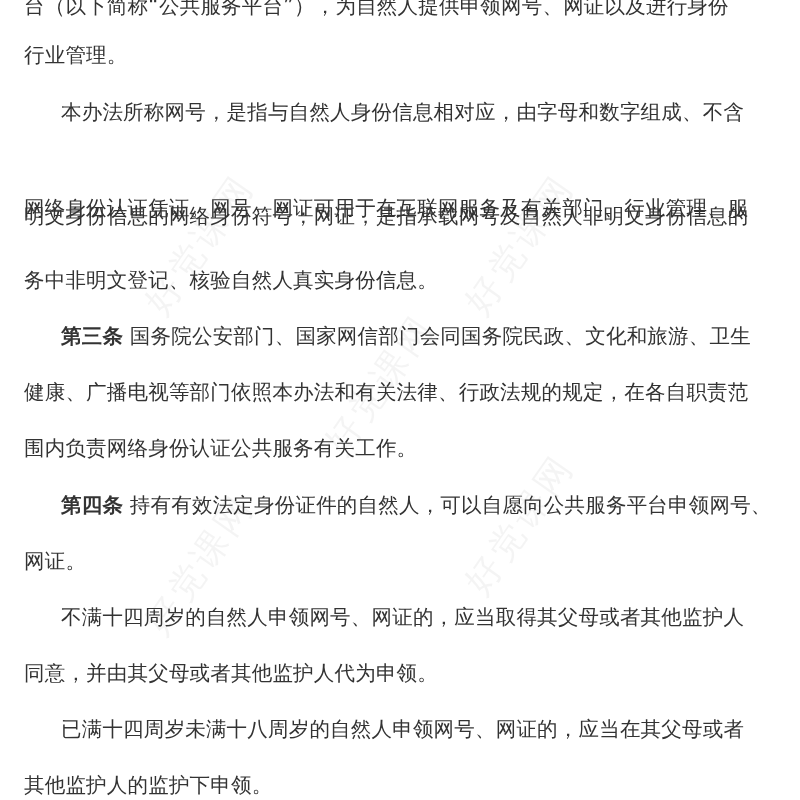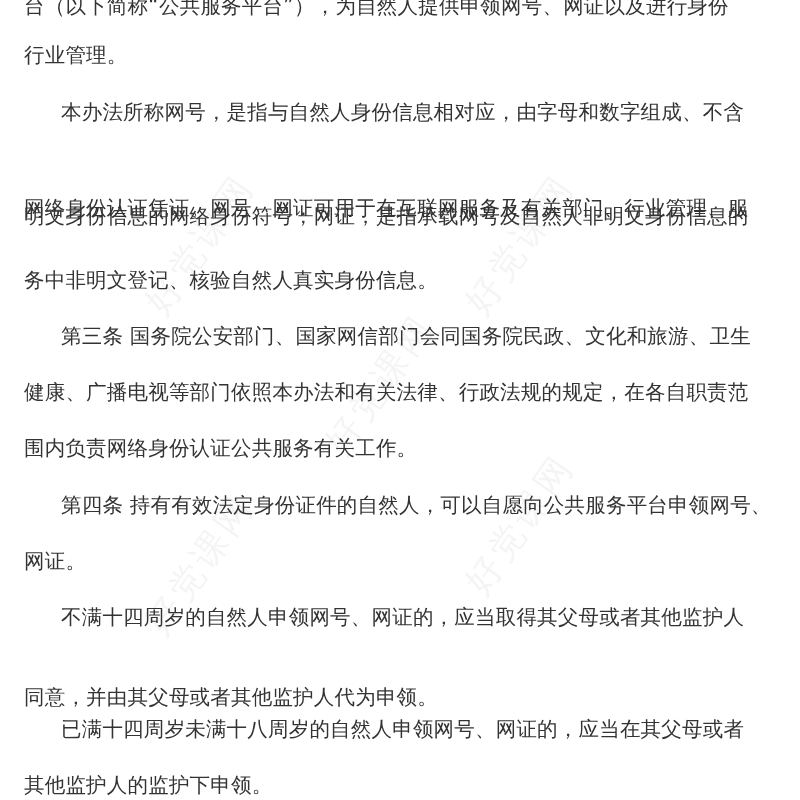--- a/index.html
+++ b/index.html
@@ -9,21 +9,21 @@
     font-family: "DejaVu Sans", "Liberation Sans", sans-serif;
     color: #333333;
   }
   .page { position: absolute; left: 0; top: 0; width: 800px; height: 800px; }
   .line {
     position: absolute; left: 24px; width: 760px;
     font-size: 20.5px; line-height: 28px; white-space: nowrap;
     letter-spacing: 0.2px;
   }
   .indent { left: 61px; }
-  .bold { font-weight: normal; }
+  .bold { font-weight: bold; }
   .wm {
     position: absolute; font-size: 36px; color: rgba(0,0,0,0.045);
     transform: rotate(-55deg); white-space: nowrap; pointer-events: none;
     letter-spacing: 4px;
   }
 </style>
 </head>
 <body>
 
 <div class="page">
@@ -39,17 +39,17 @@
       <div class="line indent" style="top: 98px;"><span>本办法所称网号，是指与自然人身份信息相对应，由字母和数字组成、不含</span></div>
       <div class="line" style="top: 154px; margin-top: 48px;"><span>明文身份信息的网络身份符号；网证，是指承载网号及自然人非明文身份信息的</span></div>
       <div class="line" style="top: 194px;"><span>网络身份认证凭证。网号、网证可用于在互联网服务及有关部门、行业管理、服</span></div>
       <div class="line" style="top: 266px;"><span>务中非明文登记、核验自然人真实身份信息。</span></div>
       <div class="line indent" style="top: 322px;"><span class="bold">第三条</span><span> 国务院公安部门、国家网信部门会同国务院民政、文化和旅游、卫生</span></div>
       <div class="line" style="top: 378px;"><span>健康、广播电视等部门依照本办法和有关法律、行政法规的规定，在各自职责范</span></div>
       <div class="line" style="top: 434px;"><span>围内负责网络身份认证公共服务有关工作。</span></div>
       <div class="line indent" style="top: 491px;"><span class="bold">第四条</span><span> 持有有效法定身份证件的自然人，可以自愿向公共服务平台申领网号、</span></div>
       <div class="line" style="top: 547px;"><span>网证。</span></div>
       <div class="line indent" style="top: 603px;"><span>不满十四周岁的自然人申领网号、网证的，应当取得其父母或者其他监护人</span></div>
-      <div class="line" style="top: 659px; margin-top: 24px;"><span>同意，并由其父母或者其他监护人代为申领。</span></div>
+      <div class="line" style="top: 659px;"><span>同意，并由其父母或者其他监护人代为申领。</span></div>
       <div class="line indent" style="top: 715px;"><span>已满十四周岁未满十八周岁的自然人申领网号、网证的，应当在其父母或者</span></div>
       <div class="line" style="top: 771px;"><span>其他监护人的监护下申领。</span></div>
     </div>
 </div>
 
 </body></html>

